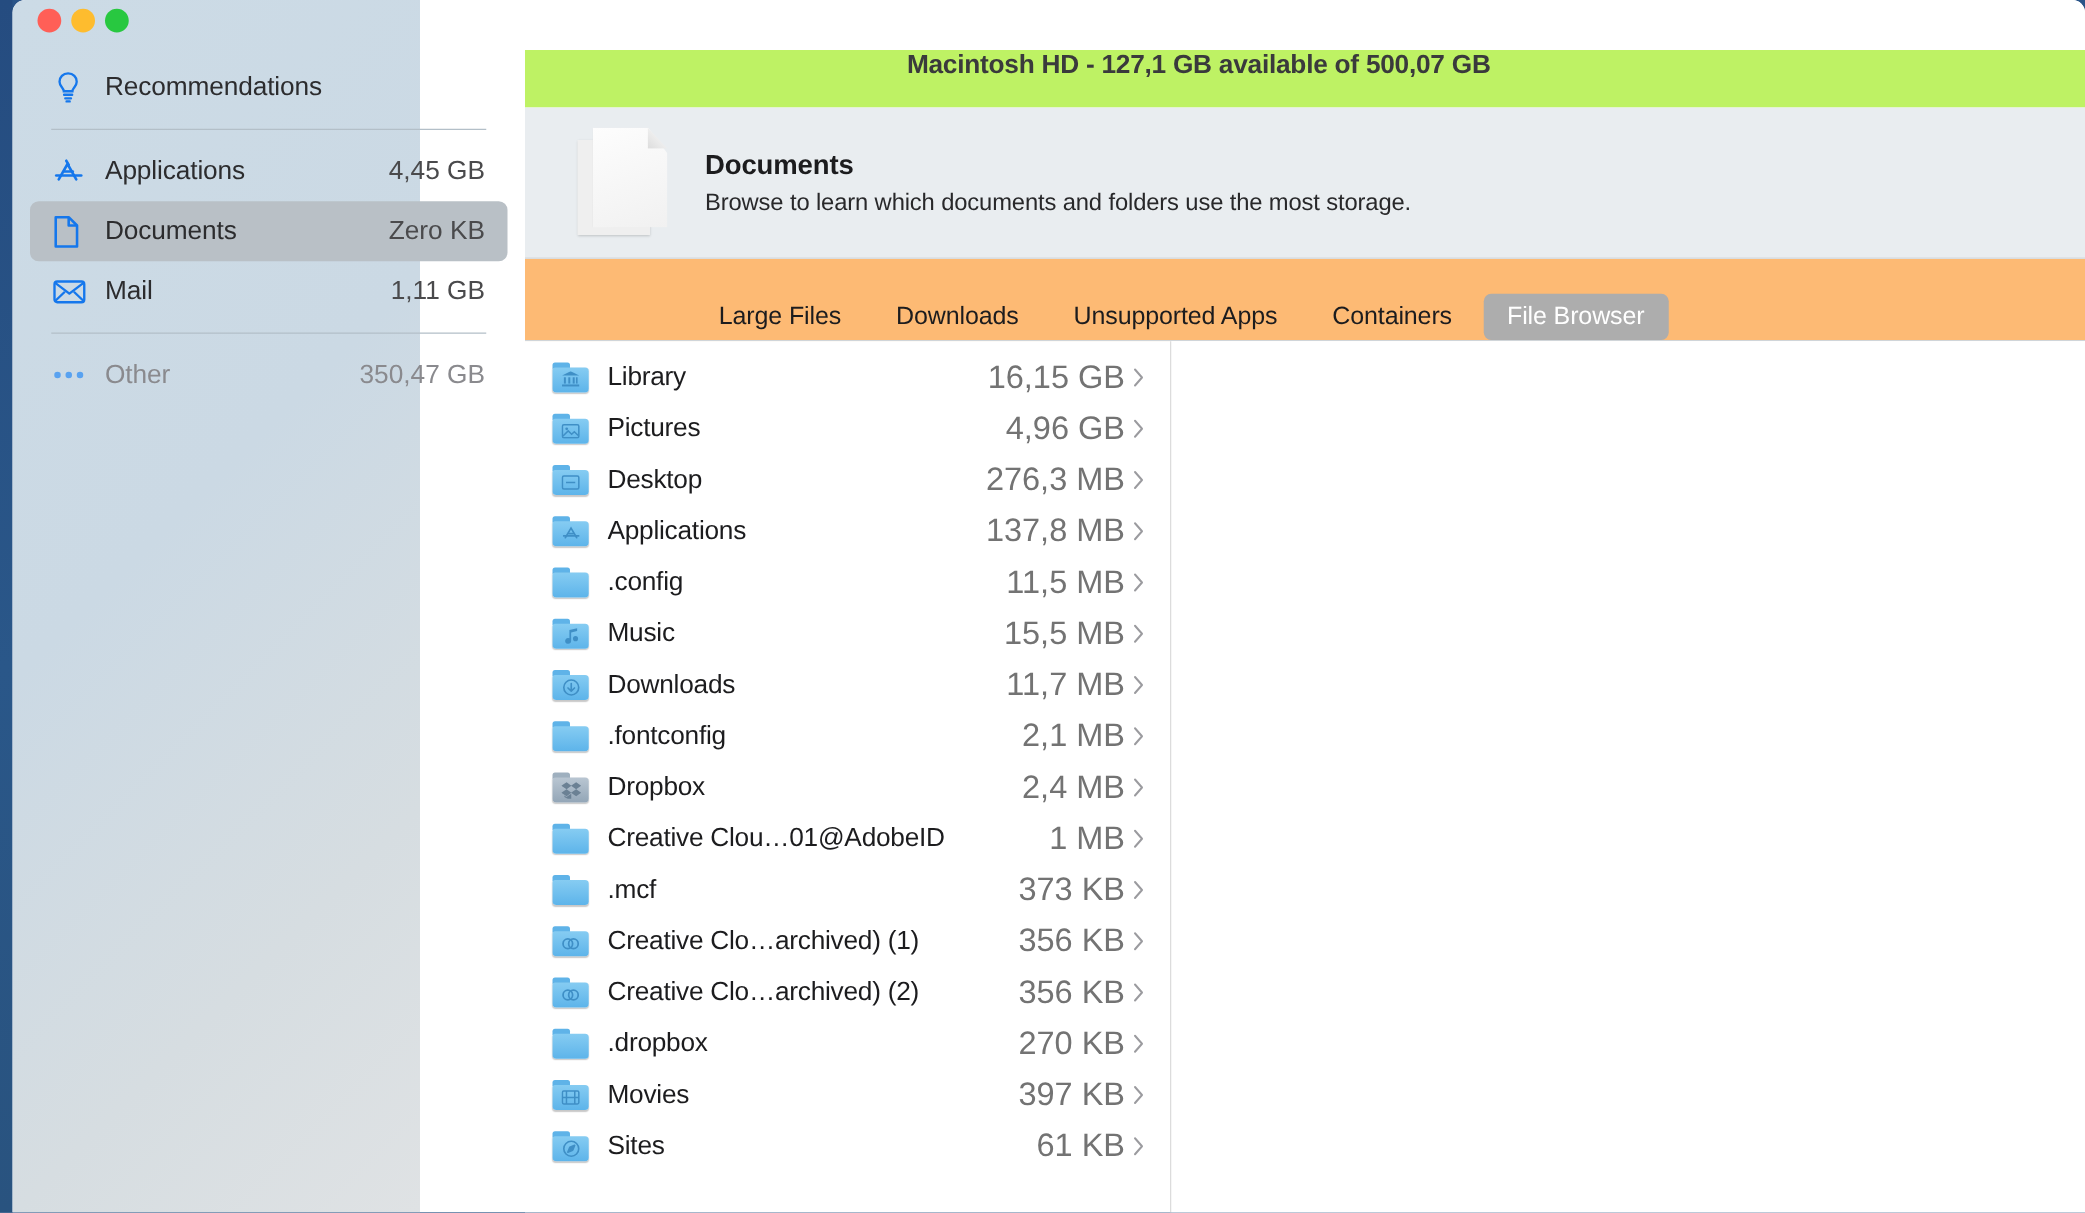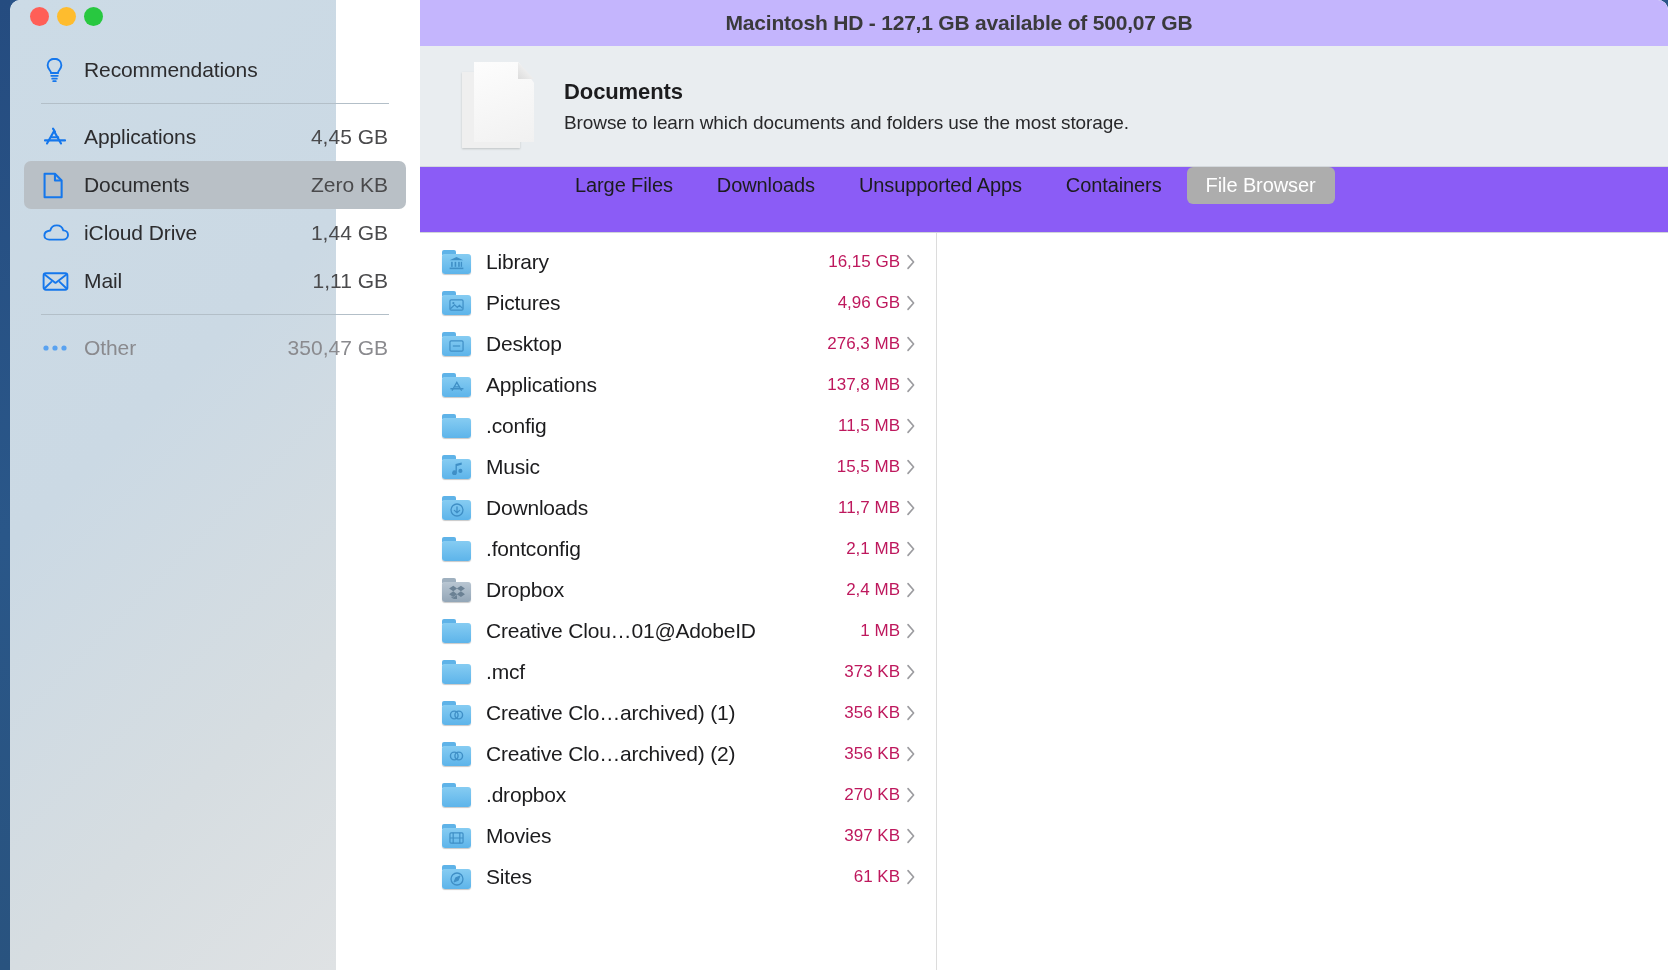--- a/index.html
+++ b/index.html
@@ -112,24 +112,24 @@
   
   .content {
     position: absolute;
     left: 410px; top: 0;
     width: 1248px; height: 970px;
     background: #ffffff;
   }
 
   .titlebar {
     height: 46px;
-    background: #c4b5fd;
-    display: flex;
-    align-items: center;
+    background: #bef264;
+    display: flex;
     justify-content: center;
+    margin-top: 40px;
   }
   .window-title {
     font-size: 21px;
     font-weight: bold;
     color: #3a3a3c;
     letter-spacing: -0.2px;
     
     margin-right: 170px;
   }
 
@@ -181,24 +181,24 @@
   }
   .banner-sub {
     font-size: 19px;
     color: #28282a;
     letter-spacing: -0.1px;
   }
 
   
   .tabbar {
     height: 66px;
-    background: #8b5cf6;
+    background: #fdba74;
     border-bottom: 1px solid #d0d5d9;
     display: flex;
-    align-items: flex-start;
+    align-items: flex-end;
     padding-left: 136px;
     gap: 6px;
   }
   .tab {
     font-size: 20px;
     color: #1c1c1e;
     padding: 7px 19px;
     border-radius: 6px;
     white-space: nowrap;
     letter-spacing: -0.1px;
@@ -275,22 +275,22 @@
 
   .file-name {
     flex: 1;
     font-size: 21px;
     color: #1c1c1e;
     white-space: nowrap;
     overflow: hidden;
     letter-spacing: -0.2px;
   }
   .file-size {
-    font-size: 17px;
-    color: #be185d;
+    font-size: 26px;
+    color: #737373;
     white-space: nowrap;
     margin-left: 0;
   }
   .chev {
     width: 22px;
     flex: none;
     display: flex;
     align-items: center;
     justify-content: center;
     color: #9b9b9f;
@@ -346,29 +346,20 @@
           <span class="side-icon">
             <svg width="22" height="27" viewBox="0 0 20 25" fill="none" stroke="currentColor" stroke-width="1.9" stroke-linejoin="round">
               <path d="M2.2 1.6h9.6l6.2 6.2v15.6H2.2z"></path>
               <path d="M11.8 1.6v6.2h6.2"></path>
             </svg>
           </span>
           <span class="side-label">Documents</span>
           <span class="side-size">Zero KB</span>
         </div>
 
-        <div class="side-row">
-          <span class="side-icon">
-            <svg width="28" height="20" viewBox="0 0 28 20" fill="none" stroke="currentColor" stroke-width="1.9" stroke-linejoin="round">
-              <path d="M7.2 16.6h13.6c3 0 5.2-2 5.2-4.6 0-2.5-2-4.5-4.7-4.6-.8-3-3.4-5-6.5-5-3.2 0-5.8 2.1-6.5 5.1C4.7 7.9 2.4 9.9 2.4 12.4c0 2.4 2.1 4.2 4.8 4.2z"></path>
-            </svg>
-          </span>
-          <span class="side-label">iCloud Drive</span>
-          <span class="side-size">1,44 GB</span>
-        </div>
 
         <div class="side-row">
           <span class="side-icon">
             <svg width="27" height="21" viewBox="0 0 27 21" fill="none" stroke="currentColor" stroke-width="1.9" stroke-linejoin="round">
               <rect x="1.6" y="2.2" width="23.8" height="16.6" rx="2.2"></rect>
               <path d="M1.9 3.1 13.5 11.9 25.1 3.1"></path>
               <path d="M1.9 18 9.9 10.4M25.1 18 17.1 10.4"></path>
             </svg>
           </span>
           <span class="side-label">Mail</span>

